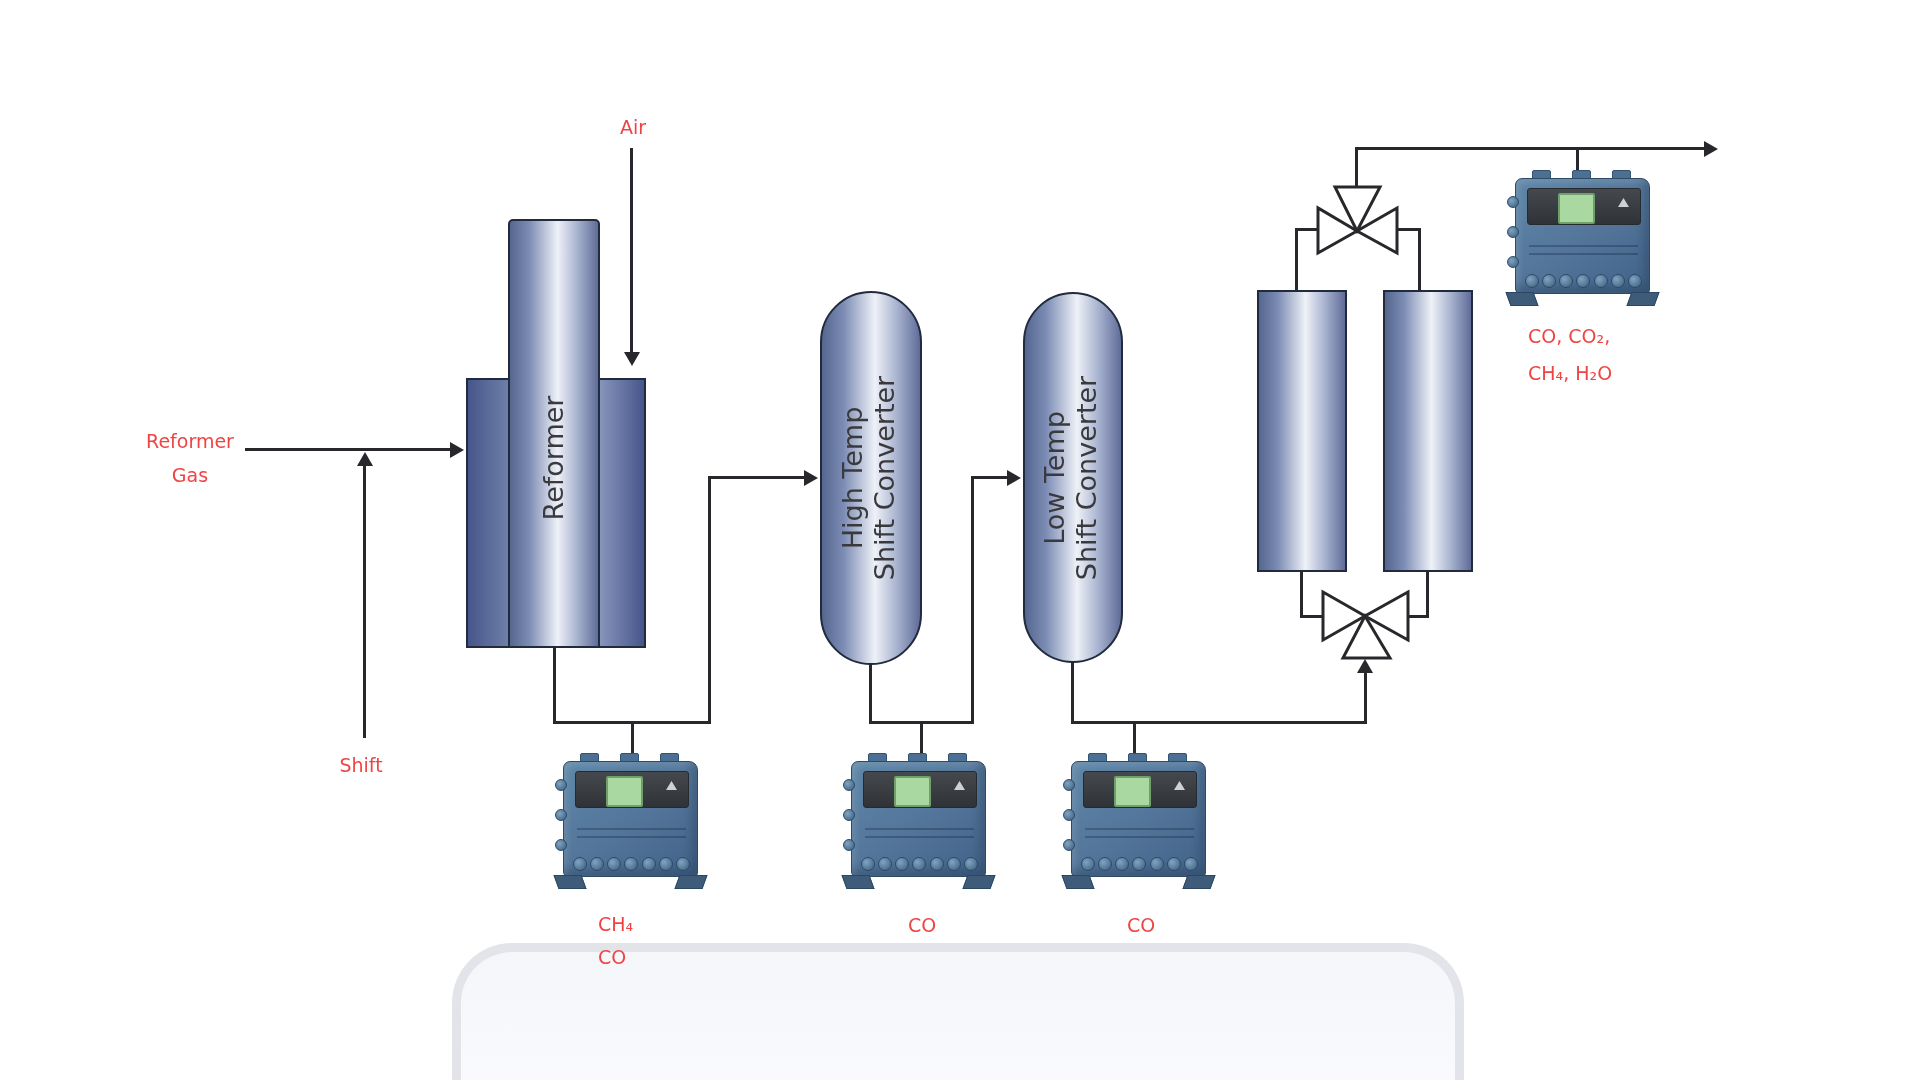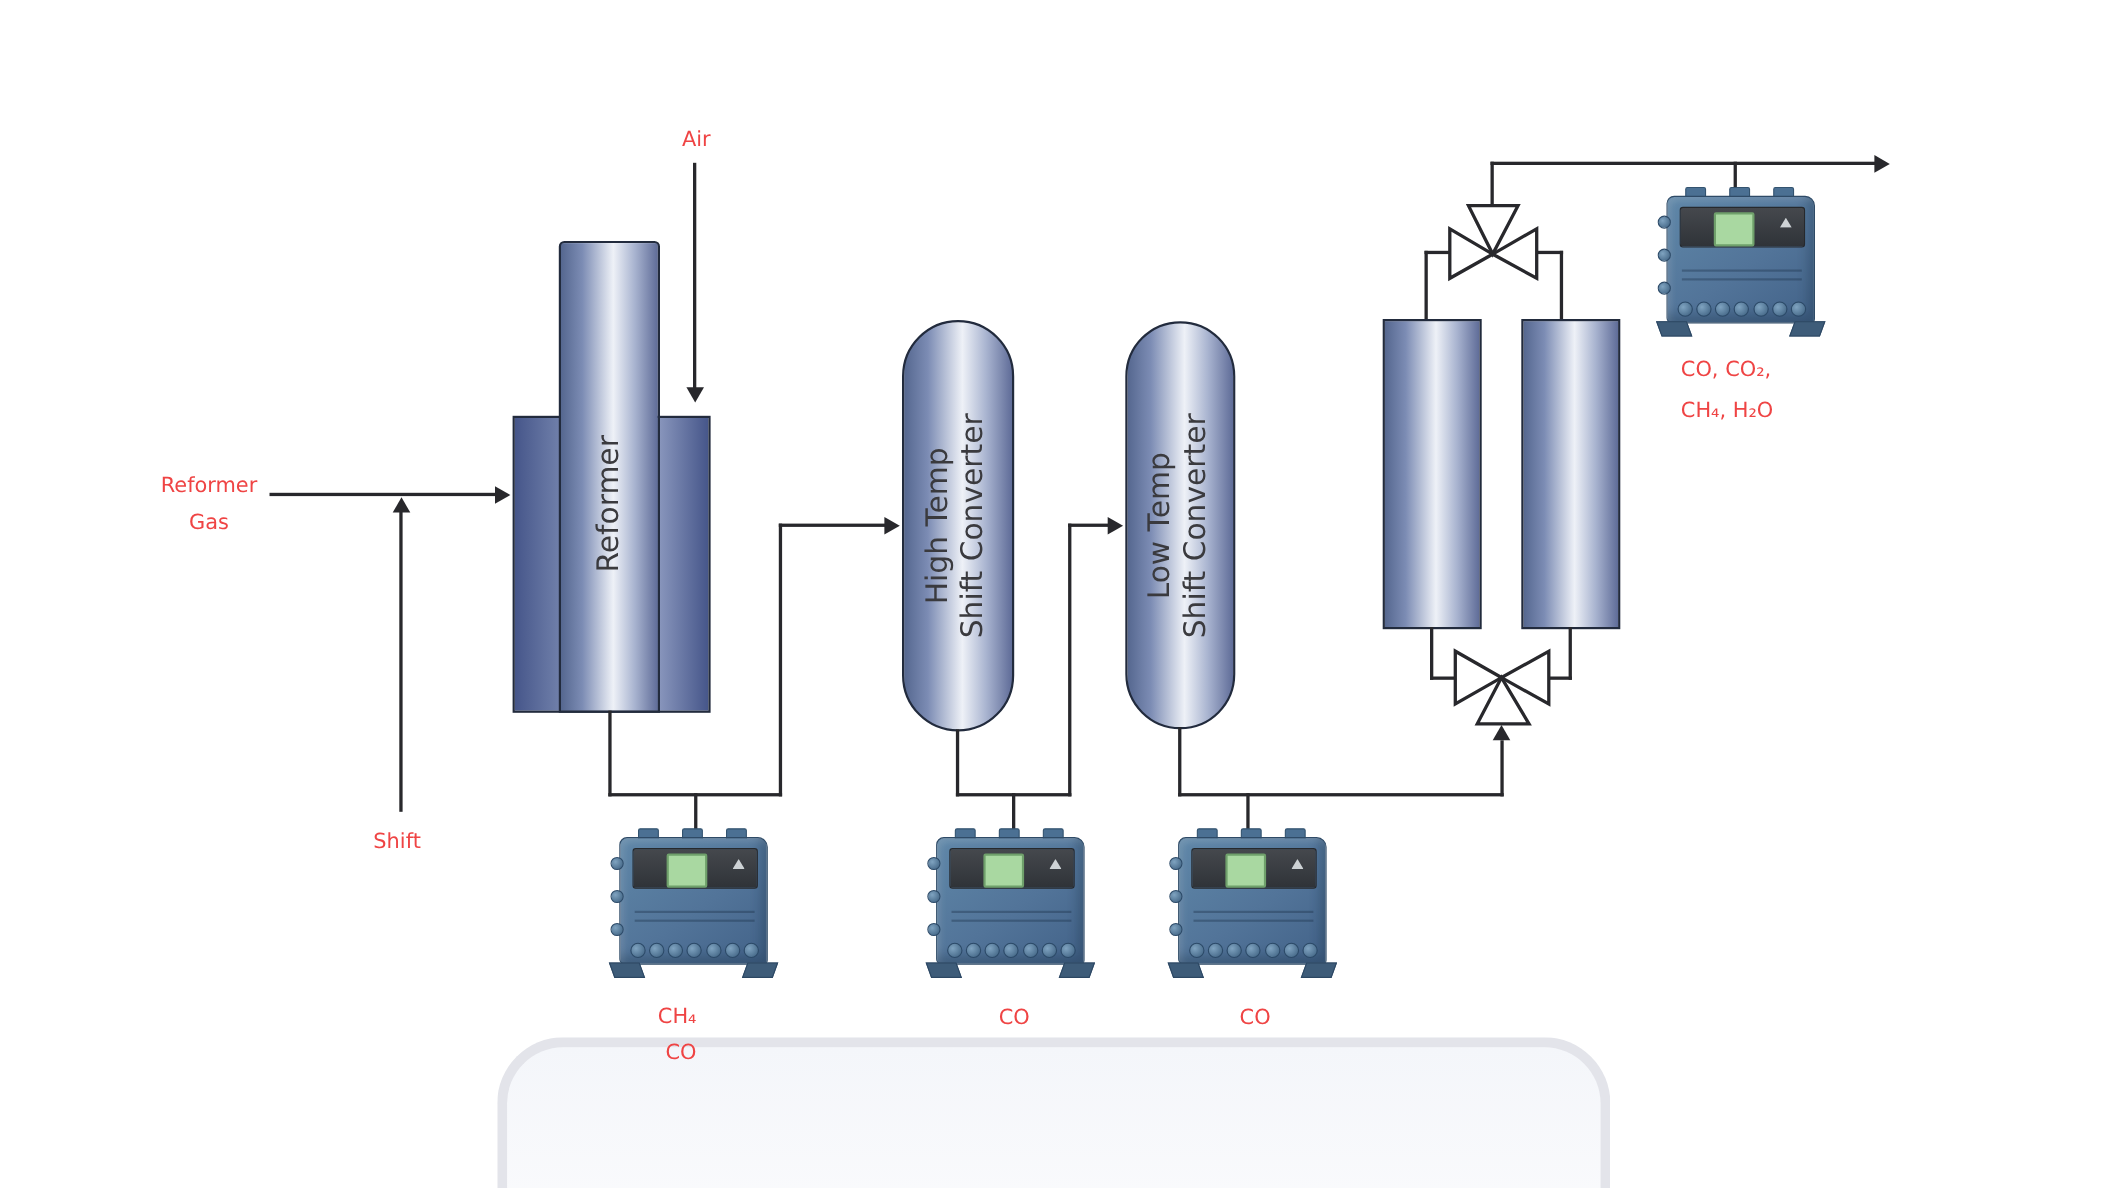--- a/index.html
+++ b/index.html
@@ -274,21 +274,21 @@
           <i></i>
         </div>
     </div>
     <span class="sbolt s1"></span>
     <span class="sbolt s2"></span>
     <span class="sbolt s3"></span>
     <span class="afoot f1"></span>
     <span class="afoot f2"></span>
   </div>
 
-  <div class="lbl" style="left:598px;top:908px;line-height:33px;text-align:right;">
+  <div class="lbl" style="left:598px;top:908px;line-height:33px;">
     <div>CH₄</div>
     <div>CO</div>
   </div>
   <div class="lbl center" style="left:892px;top:908px;width:60px;">CO</div>
   <div class="lbl center" style="left:1111px;top:908px;width:60px;">CO</div>
   <div class="lbl" style="left:1528px;top:318px;line-height:37px;">
     <div>CO, CO₂,</div>
     <div>CH₄, H₂O</div>
   </div>
 

